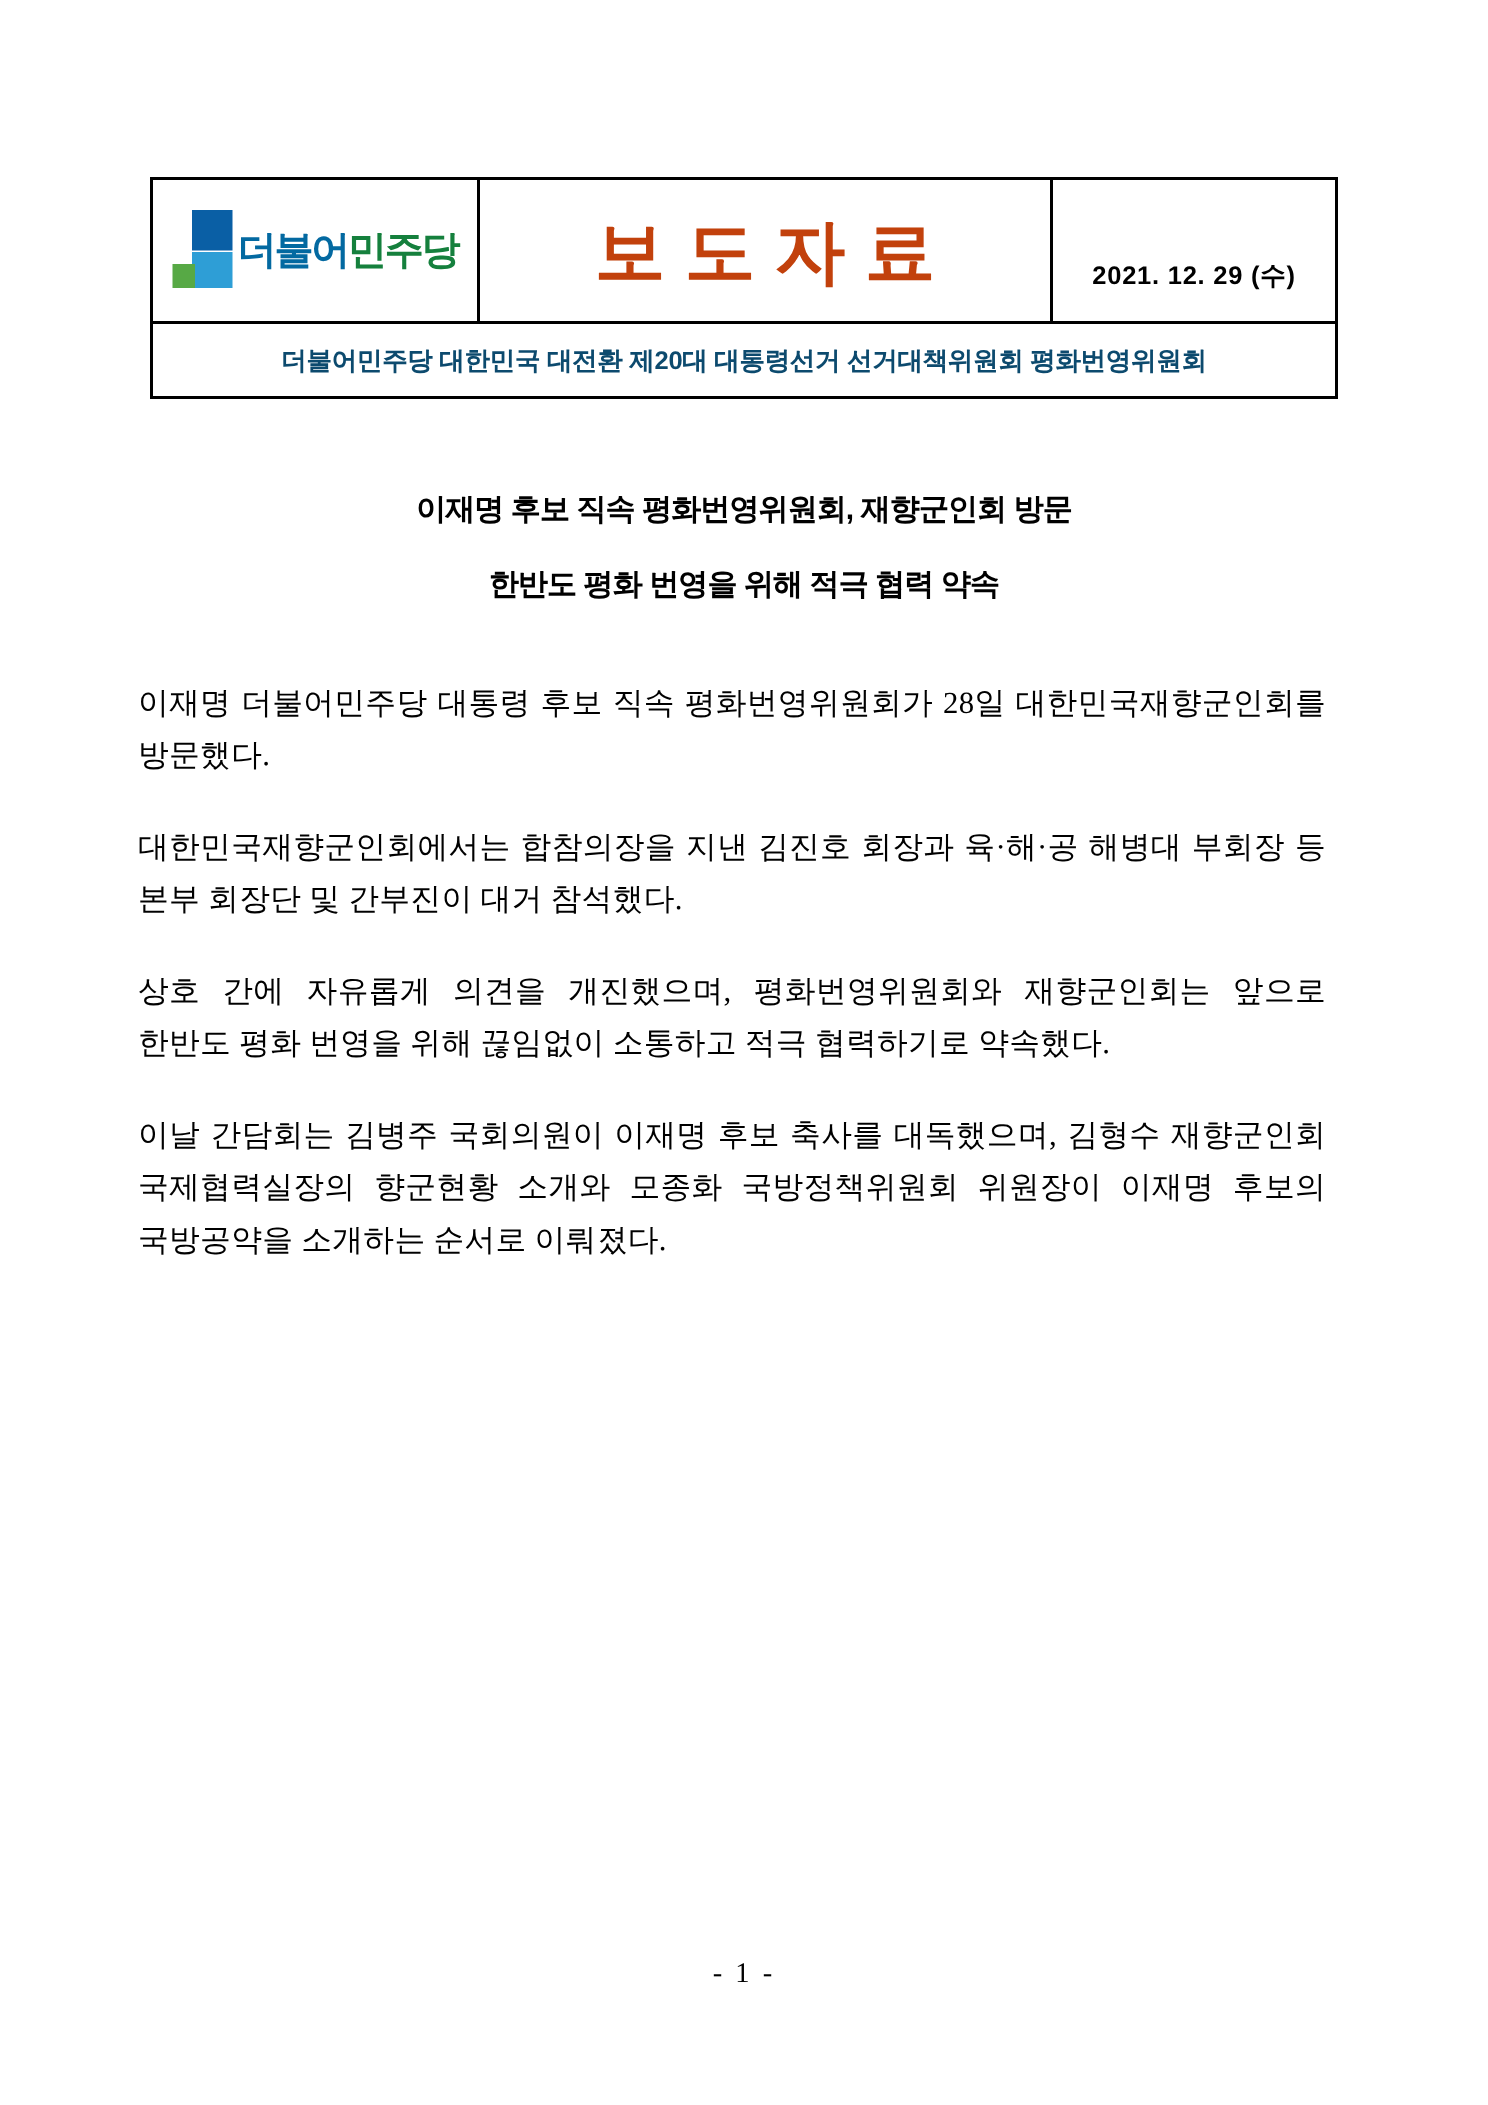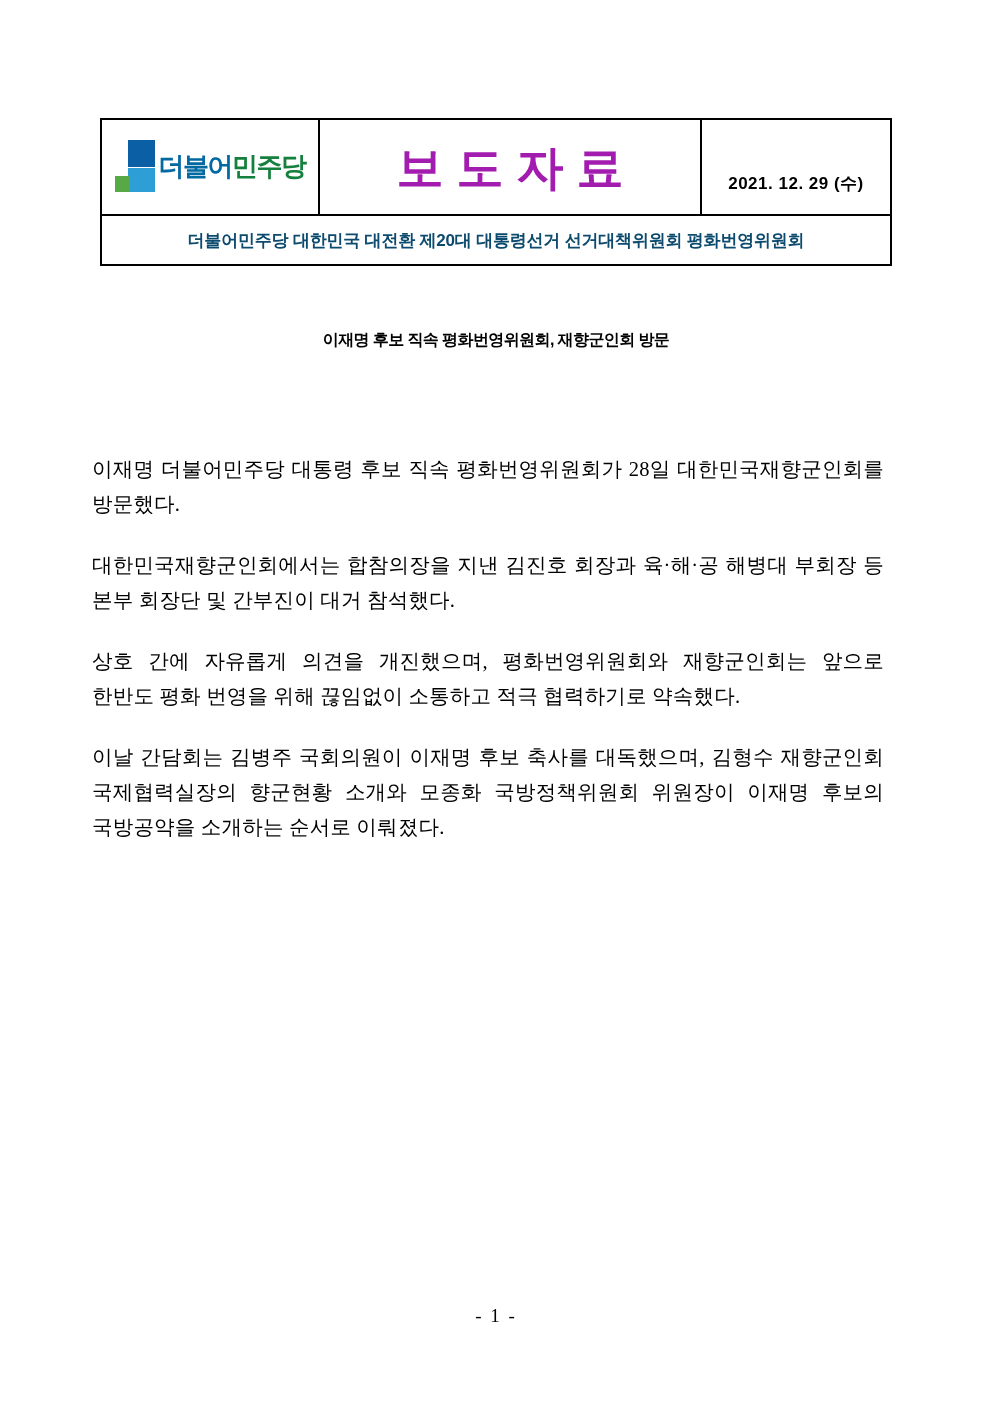--- a/index.html
+++ b/index.html
@@ -60,21 +60,21 @@
     box-sizing: border-box;
     margin-top: 32px;
   }
   .hdr-title-text {
     font-family: "Liberation Sans", "DejaVu Sans", sans-serif;
     font-weight: bold;
     font-size: 47px;
     letter-spacing: 13px;
     text-indent: 13px;
     line-height: 1;
-    color: #a21caf;
+    color: #c2410c;
   }
   .hdr-date-text {
     font-family: "Liberation Sans", "DejaVu Sans", sans-serif;
     font-weight: bold;
     font-size: 17px;
     letter-spacing: 0.5px;
     color: #000;
   }
   .header-bottom {
     border-top: 2px solid #000;
@@ -137,21 +137,21 @@
   .doc-title {
     position: absolute;
     left: 100px;
     top: 315px;
     width: 792px;
     text-align: center;
   }
   .doc-title .line {
     font-family: "Liberation Sans", "DejaVu Sans", sans-serif;
     font-weight: bold;
-    font-size: 16px;
+    font-size: 20px;
     letter-spacing: -0.6px;
     line-height: 50px;
     color: #000;
   }
 
   
   .body-text {
     position: absolute;
     left: 92px;
     top: 452px;
@@ -210,20 +210,21 @@
 
     </div>
 
     <div class="header-bottom">
       <span class="hdr-sub-text">더불어민주당 대한민국 대전환 제20대 대통령선거 선거대책위원회 평화번영위원회</span>
     </div>
   </div>
 
   <div class="doc-title">
     <div class="line">이재명 후보 직속 평화번영위원회, 재향군인회 방문</div>
+    <div class="line">한반도 평화 번영을 위해 적극 협력 약속</div>
   </div>
 
   <div class="body-text">
     <p class="para">이재명 더불어민주당 대통령 후보 직속 평화번영위원회가 28일 대한민국재향군인회를 방문했다.</p>
     <p class="para">대한민국재향군인회에서는 합참의장을 지낸 김진호 회장과 육·해·공 해병대 부회장 등 본부 회장단 및 간부진이 대거 참석했다.</p>
     <p class="para">상호 간에 자유롭게 의견을 개진했으며, 평화번영위원회와 재향군인회는 앞으로 한반도 평화 번영을 위해 끊임없이 소통하고 적극 협력하기로 약속했다.</p>
     <p class="para">이날 간담회는 김병주 국회의원이 이재명 후보 축사를 대독했으며, 김형수 재향군인회 국제협력실장의 향군현황 소개와 모종화 국방정책위원회 위원장이 이재명 후보의 국방공약을 소개하는 순서로 이뤄졌다.</p>
   </div>
 
   <div class="page-number">- 1 -</div>

